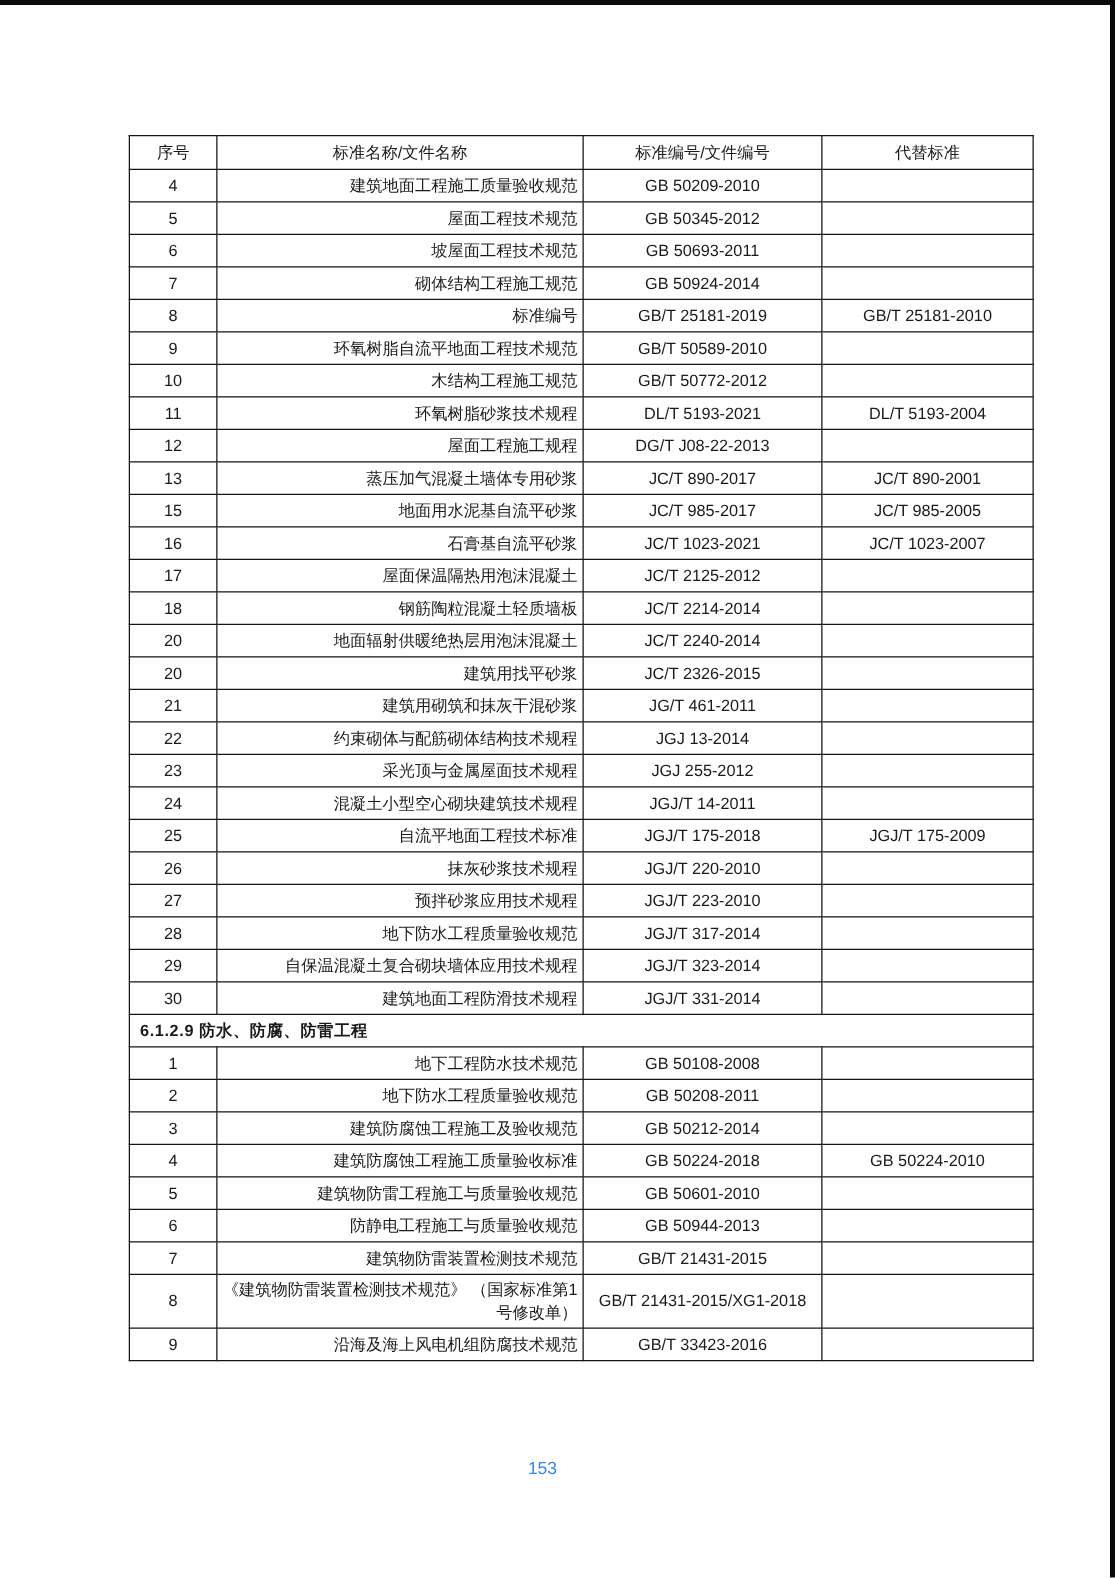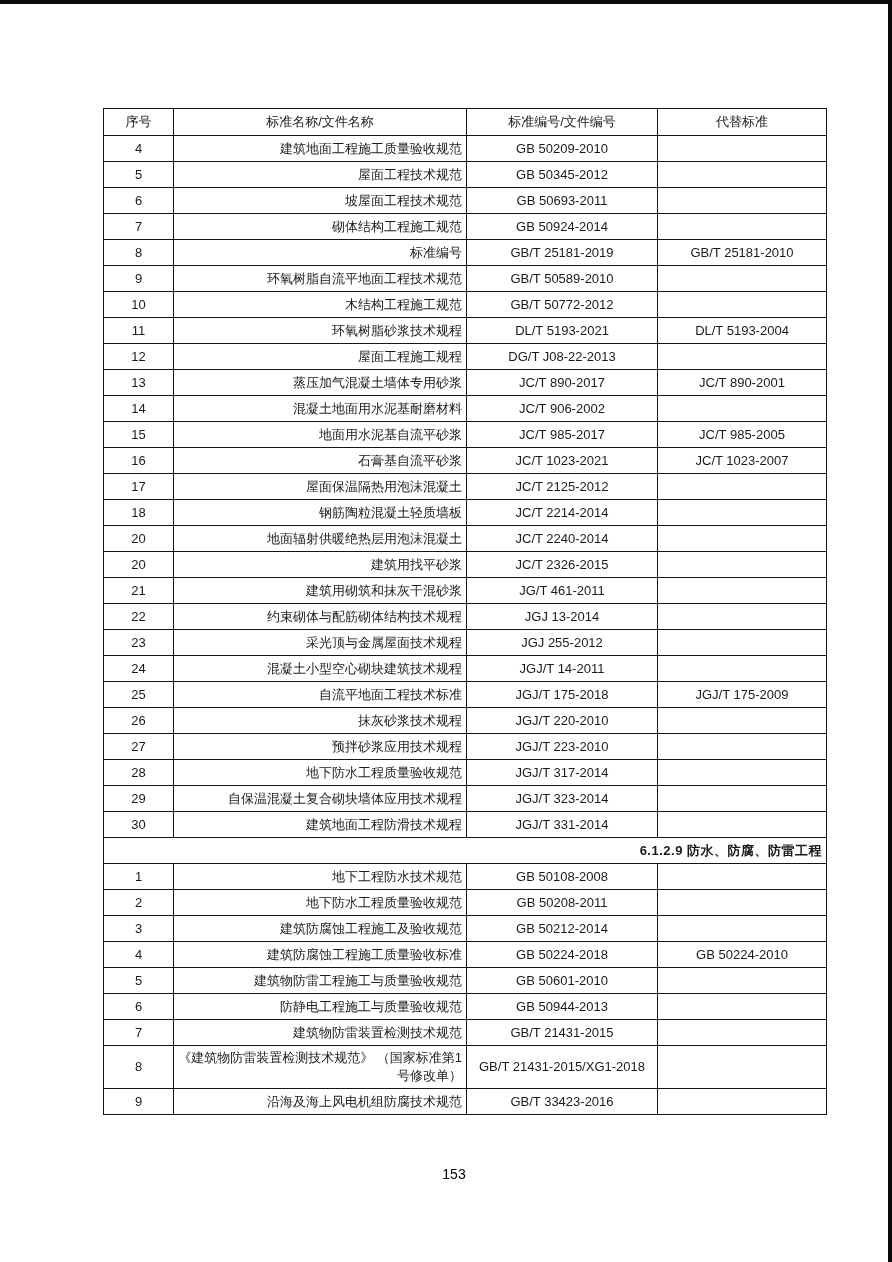--- a/index.html
+++ b/index.html
@@ -48,33 +48,32 @@
   table.standards th {
     height: 20px;
   }
   table.standards td {
     height: 19px;
   }
   td.c0, td.c2, td.c3 { text-align: center; }
   td.c1 { text-align: right; padding-left: 13px; }
   tr.section-row td {
     font-weight: bold;
-    text-align: right;
+    text-align: left;
     padding-left: 8px;
     letter-spacing: 0.5px;
   }
   .page-number {
     position: absolute;
     top: 1166px;
     left: 0;
     width: 868px;
     text-align: center;
     font-size: 14px;
-    color: #000000;
-    padding-left: 20px;
+    color: #3b82f6;
   }
 </style>
 </head>
 <body>
 
 <div class="edge-top"></div>
 <div class="edge-right"></div>
 
 <table class="standards">
   <colgroup>
@@ -146,26 +145,20 @@
         <td class="c2">DG/T J08-22-2013</td>
         <td class="c3"></td>
       </tr>
       <tr>
         <td class="c0">13</td>
         <td class="c1">蒸压加气混凝土墙体专用砂浆</td>
         <td class="c2">JC/T 890-2017</td>
         <td class="c3">JC/T 890-2001</td>
       </tr>
       <tr>
-        <td class="c0">14</td>
-        <td class="c1">混凝土地面用水泥基耐磨材料</td>
-        <td class="c2">JC/T 906-2002</td>
-        <td class="c3"></td>
-      </tr>
-      <tr>
         <td class="c0">15</td>
         <td class="c1">地面用水泥基自流平砂浆</td>
         <td class="c2">JC/T 985-2017</td>
         <td class="c3">JC/T 985-2005</td>
       </tr>
       <tr>
         <td class="c0">16</td>
         <td class="c1">石膏基自流平砂浆</td>
         <td class="c2">JC/T 1023-2021</td>
         <td class="c3">JC/T 1023-2007</td>

